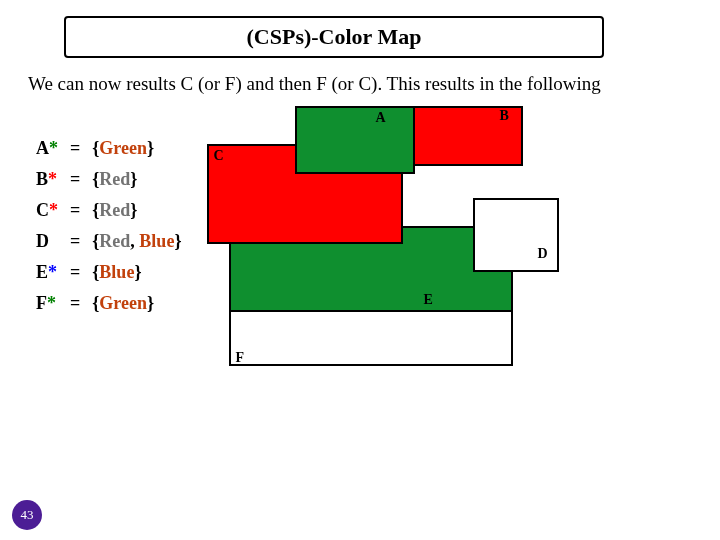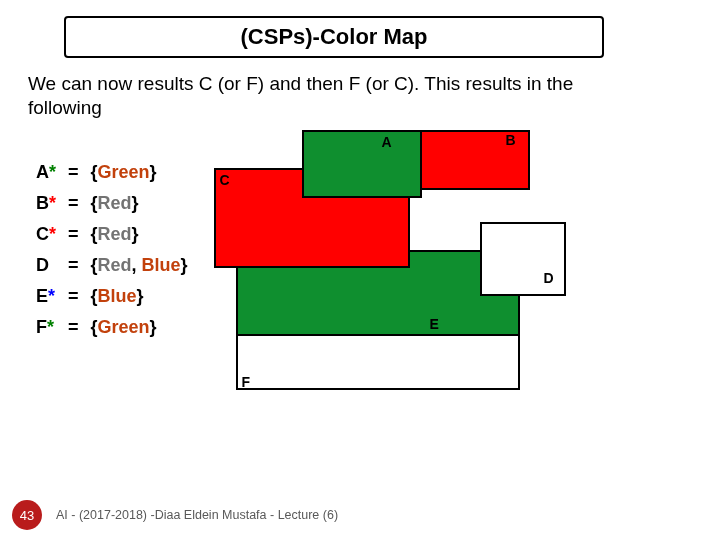--- a/index.html
+++ b/index.html
@@ -1,17 +1,17 @@
 <!DOCTYPE html>
 <html><head>
 <meta charset="utf-8">
 <style>
   * { box-sizing: border-box; margin: 0; padding: 0; }
   html, body { width: 720px; height: 540px; font-family: Arial, sans-serif; background: #fff; }
-  .slide { width: 652px; height: 540px; position: relative; padding: 16px 8px 0 24px; }
+  .slide { width: 652px; height: 540px; position: relative; padding: 16px 8px 0 24px; font-family: Liberation Serif, serif; }
   .title-box { border: 2px solid #000; border-radius: 4px; padding: 6px 12px; text-align: center; margin: 0 40px 14px 40px; }
   .title-box span { font-size: 22px; font-weight: bold; }
   .body-text { font-size: 19px; line-height: 1.25; margin: 0 4px 10px 4px; }
   .content-row { display: flex; align-items: flex-start; }
   .assign-table { margin-left: 10px; margin-top: 26px; }
   .assign-table td { font-size: 18px; font-weight: bold; padding: 4px 10px 4px 0; vertical-align: baseline; }
   .var { color: #000; }
   .star-green { color: #008000; }
   .star-red { color: #ff0000; }
   .star-blue { color: #0000ff; }
@@ -29,21 +29,21 @@
   .rgn-a  { left: 94px;  top: 0px;   width: 120px; height: 68px;  background: #0f8f2f; }
   .rgn-b  { left: 202px; top: 0px;   width: 120px; height: 60px;  background: #ff0000; }
   .lbl { position: absolute; font-size: 14px; font-weight: bold; color: #000; }
   .lbl-a { left: 174px; top: 4px; }
   .lbl-b { left: 298px; top: 2px; color:#000;}
   .lbl-c { left: 12px;  top: 42px; }
   .lbl-d { left: 336px; top: 140px; }
   .lbl-e { left: 222px; top: 186px; }
   .lbl-f { left: 34px;  top: 244px; }
   .footer { position: absolute; left: 0; bottom: 10px; display: flex; align-items: center; }
-  .slide-num { width: 30px; height: 30px; border-radius: 50%; background: #b91c1c; color: #fff; font-size: 13px; display: flex; align-items: center; justify-content: center; margin-left: 12px; margin-right: 14px; }
+  .slide-num { width: 30px; height: 30px; border-radius: 50%; background: #4c1d95; color: #fff; font-size: 13px; display: flex; align-items: center; justify-content: center; margin-left: 12px; margin-right: 14px; }
   .footer-text { font-size: 12.5px; color: #595959; max-width: 300px; line-height: 1.2; }
 </style>
 </head>
 <body>
 
 <div class="slide">
 
   <div class="title-box">
     <span>(CSPs)-Color Map</span>
   </div>
@@ -99,16 +99,15 @@
       <span class="lbl lbl-c">C</span>
       <span class="lbl lbl-d">D</span>
       <span class="lbl lbl-e">E</span>
       <span class="lbl lbl-f">F</span>
     </div>
 
   </div>
 
   <div class="footer">
     <div class="slide-num">43</div>
-    <div class="footer-text">AI - (2017-2018) -Diaa Eldein Mustafa - Lecture (6)</div>
   </div>
 
 </div>
 
 </body></html>

